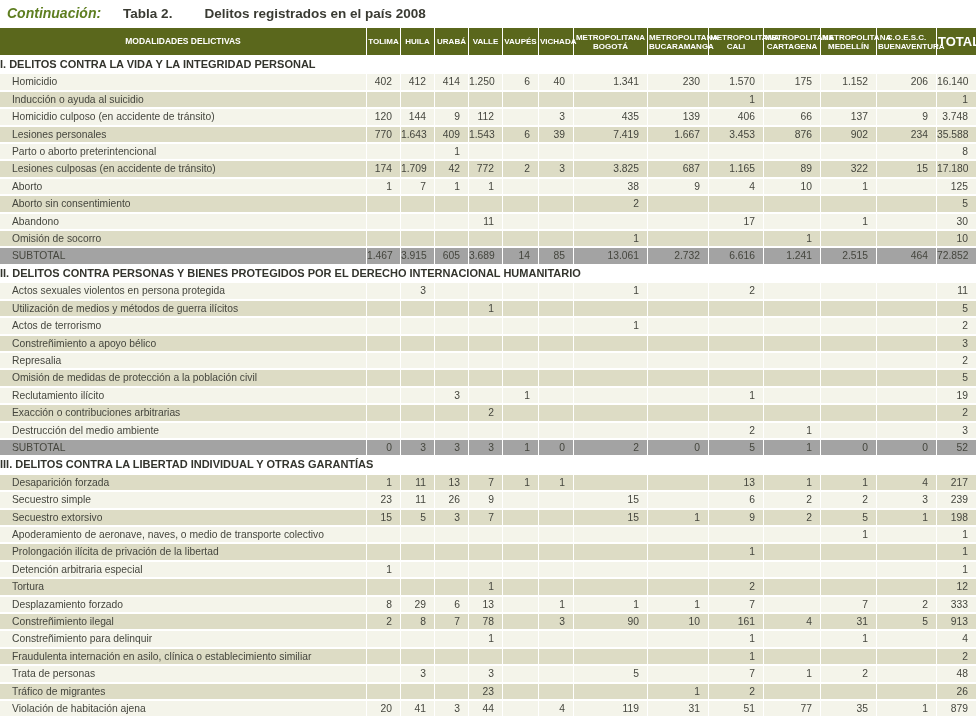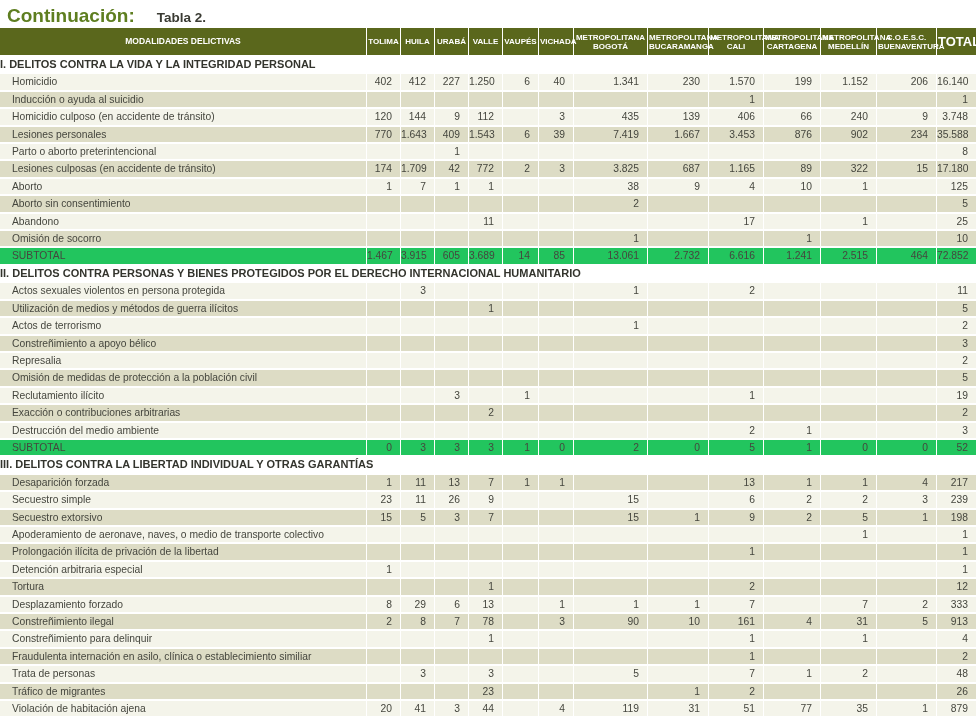--- a/index.html
+++ b/index.html
@@ -1,21 +1,21 @@
 <!DOCTYPE html>
 <html lang="es"><head>
 <meta charset="utf-8">
 <style>
   html,body{margin:0;padding:0;background:#ffffff;}
   body{width:976px;height:716px;overflow:hidden;font-family:"Liberation Sans",sans-serif;}
   .page{width:976px;height:716px;background:#fff;}
 
   
   .title-row{height:23px;padding:5px 0 0 7px;display:flex;align-items:baseline;white-space:nowrap;}
-  .t-green{color:#5e7e20;font-weight:bold;font-size:19px;}
+  .t-green{color:#5e7e20;font-weight:bold;font-size:14px;font-style:italic;}
   .t-dark{color:#3a3b33;font-weight:bold;font-size:13.5px;margin-left:22px;}
   .t-main{margin-left:32px;}
 
   
   table{border-collapse:separate;border-spacing:0;table-layout:fixed;width:976px;}
   thead th{
     background:#5a671c;color:#ffffff;font-weight:bold;font-size:8px;line-height:9px;
     text-align:center;vertical-align:middle;height:25px;padding:1px 1px;
     border-right:1px solid #ffffff;border-bottom:2px solid #ffffff;
     text-transform:uppercase;
@@ -25,33 +25,34 @@
   tbody td{
     height:13.4px;line-height:13.4px;font-size:10.3px;color:#45463e;
     padding:1px 0;border-bottom:2px solid #ffffff;border-right:1px solid #ffffff;
     overflow:hidden;white-space:nowrap;
   }
   tbody td:last-child{border-right:none;}
   tbody td.lbl{text-align:left;padding-left:12px;}
   tbody td.num{text-align:right;padding-right:8px;}
   tr.light td{background:#f4f4ea;}
   tr.dark td{background:#dddcc5;}
-  tr.subtotal td{background:#22c55e;}
+  tr.subtotal td{background:#a3a3a3;}
   tr.sec td{
     background:#ffffff;font-weight:bold;color:#33342d;font-size:11px;
     border-right:none;
   }
 </style>
 </head>
 <body>
 
 <div class="page">
   <div class="title-row">
     <span class="t-green">Continuación:</span>
     <span class="t-dark">Tabla 2.</span>
+    <span class="t-dark t-main">Delitos registrados en el país 2008</span>
   </div>
 
   <table>
     <colgroup>
       <col style="width:367px">
         <col style="width:34px">
         <col style="width:34px">
         <col style="width:34px">
       <col style="width:34px">
         <col style="width:36px">
@@ -83,28 +84,28 @@
         </tr>
     </thead>
     <tbody>
         <tr class="sec">
           <td colspan="14">I. DELITOS CONTRA LA VIDA Y LA INTEGRIDAD PERSONAL</td>
         </tr>
         <tr class="light">
           <td class="lbl">Homicidio</td>
           <td class="num">402</td>
           <td class="num">412</td>
-          <td class="num">227</td>
+          <td class="num">414</td>
           <td class="num">1.250</td>
           <td class="num">6</td>
           <td class="num">40</td>
           <td class="num">1.341</td>
           <td class="num">230</td>
           <td class="num">1.570</td>
-          <td class="num">199</td>
+          <td class="num">175</td>
           <td class="num">1.152</td>
           <td class="num">206</td>
           <td class="num">16.140</td>
         </tr>
         <tr class="dark">
           <td class="lbl">Inducción o ayuda al suicidio</td>
           <td class="num"></td>
           <td class="num"></td>
           <td class="num"></td>
           <td class="num"></td>
@@ -123,21 +124,21 @@
           <td class="num">120</td>
           <td class="num">144</td>
           <td class="num">9</td>
           <td class="num">112</td>
           <td class="num"></td>
           <td class="num">3</td>
           <td class="num">435</td>
           <td class="num">139</td>
           <td class="num">406</td>
           <td class="num">66</td>
-          <td class="num">240</td>
+          <td class="num">137</td>
           <td class="num">9</td>
           <td class="num">3.748</td>
         </tr>
         <tr class="dark">
           <td class="lbl">Lesiones personales</td>
           <td class="num">770</td>
           <td class="num">1.643</td>
           <td class="num">409</td>
           <td class="num">1.543</td>
           <td class="num">6</td>
@@ -221,21 +222,21 @@
           <td class="num"></td>
           <td class="num">11</td>
           <td class="num"></td>
           <td class="num"></td>
           <td class="num"></td>
           <td class="num"></td>
           <td class="num">17</td>
           <td class="num"></td>
           <td class="num">1</td>
           <td class="num"></td>
-          <td class="num">25</td>
+          <td class="num">30</td>
         </tr>
         <tr class="dark">
           <td class="lbl">Omisión de socorro</td>
           <td class="num"></td>
           <td class="num"></td>
           <td class="num"></td>
           <td class="num"></td>
           <td class="num"></td>
           <td class="num"></td>
           <td class="num">1</td>

